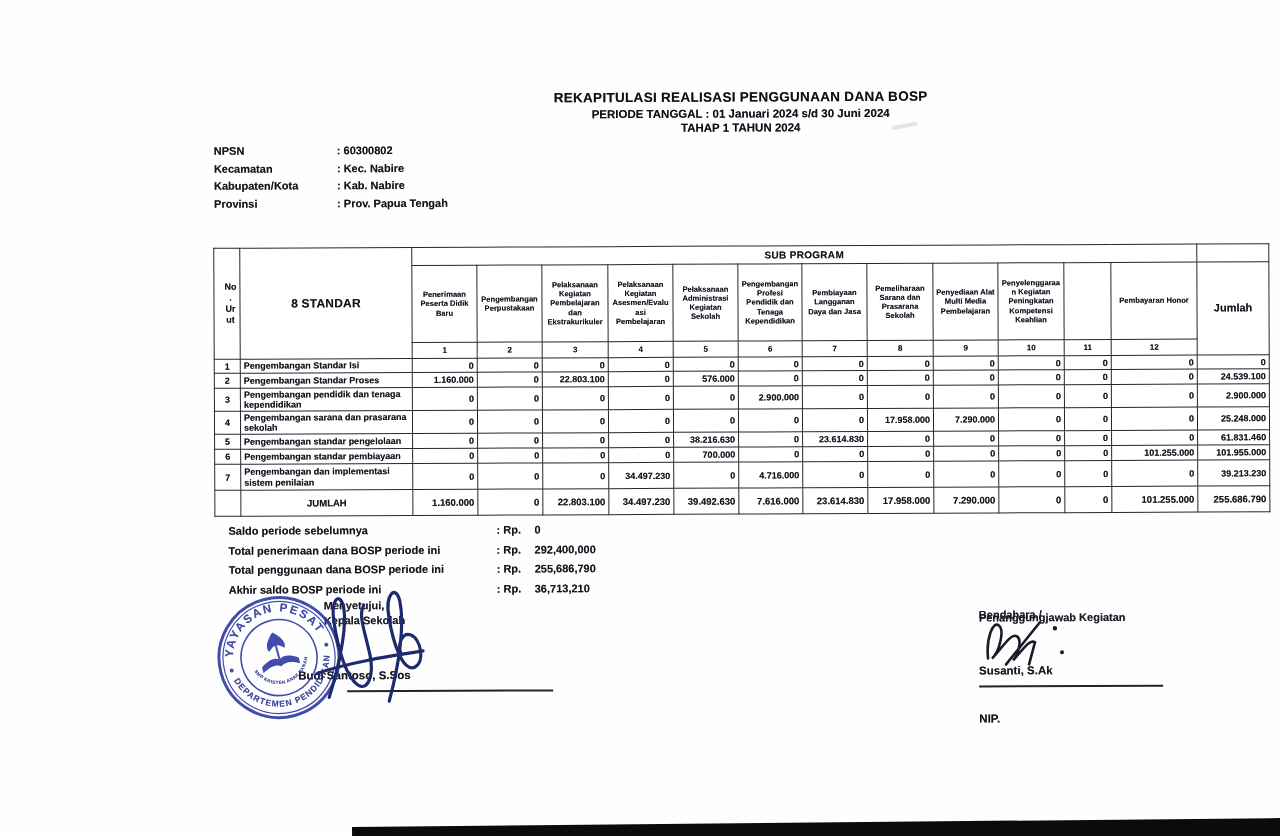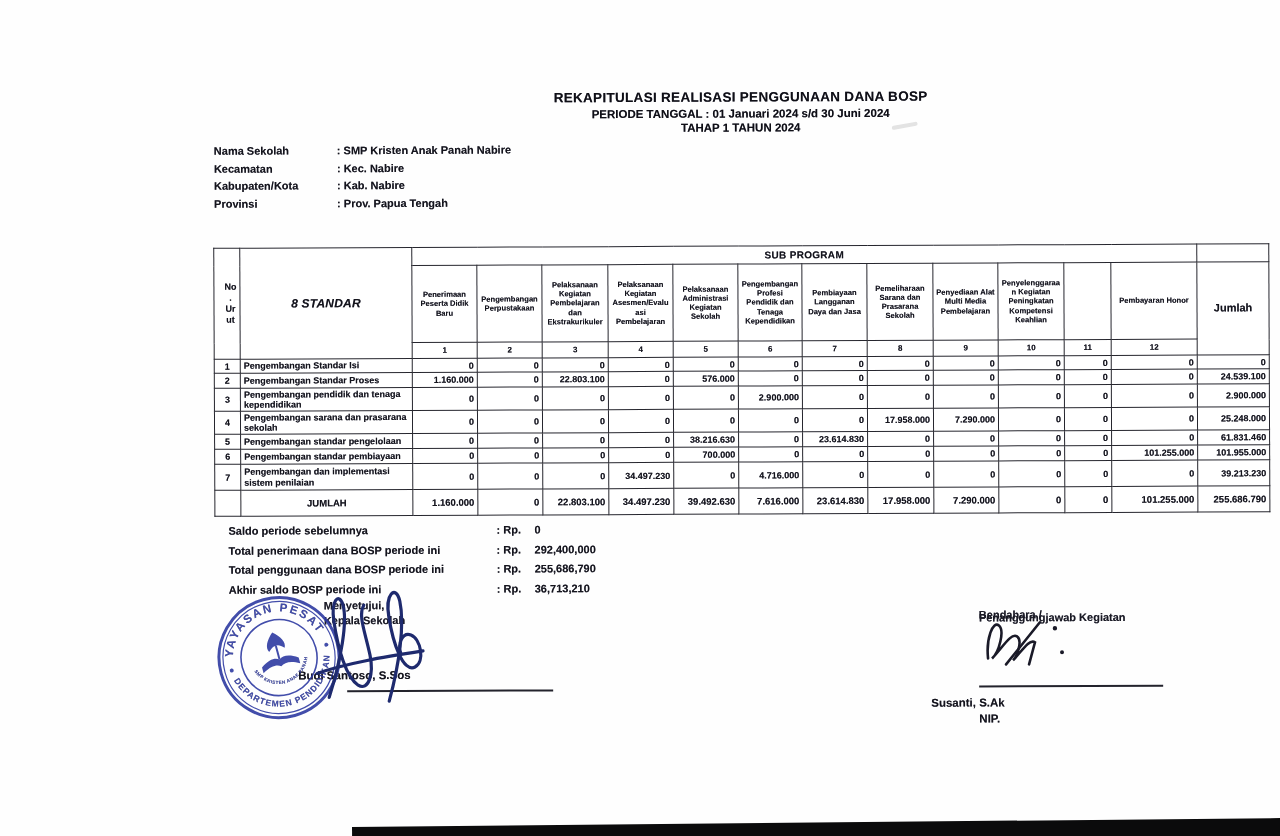--- a/index.html
+++ b/index.html
@@ -19,21 +19,21 @@
   .info-row{height:17.7px;line-height:17.7px;white-space:nowrap;}
   .info-label{display:inline-block;width:123px;}
 
   
   .tablewrap{position:absolute;left:214px;top:246px;}
   table{border-collapse:collapse;table-layout:fixed;width:1055px;background:#fff;}
   th,td{border:1.4px solid #26262e;padding:0 2px;overflow:hidden;color:#14141c;}
   thead th{font-size:7.6px;font-weight:bold;text-align:center;vertical-align:middle;line-height:1.2;overflow-wrap:anywhere;}
   th.subprog{font-size:10px;letter-spacing:.3px;}
   th.no-urut{font-size:9px;padding-left:9px;}
-  th.standar{font-size:12px;letter-spacing:.2px;font-style:italic;}
+  th.standar{font-size:12px;letter-spacing:.2px;}
   th.jumlah-h{font-size:11px;}
   th.cnum{font-size:8px;}
   td.no{font-size:9px;font-weight:bold;text-align:center;vertical-align:middle;}
   td.lbl{font-size:9px;font-weight:bold;text-align:left;vertical-align:middle;line-height:1.15;padding-left:3px;}
   td.val{font-size:9px;font-weight:bold;text-align:right;vertical-align:middle;white-space:nowrap;padding-right:3px;}
   tr.total td{font-size:9.5px;}
   td.lbl-total{font-size:10px;font-weight:bold;text-align:center;vertical-align:middle;}
 
   
   .summary{position:absolute;left:228px;top:520px;font-size:11px;font-weight:bold;}
@@ -59,21 +59,21 @@
 
     <div class="title">
       <div class="t1">REKAPITULASI REALISASI PENGGUNAAN DANA BOSP</div>
       <div class="t2">PERIODE TANGGAL : 01 Januari 2024 s/d 30 Juni 2024</div>
       <div class="t3">TAHAP 1 TAHUN 2024</div>
     </div>
 
     <div class="pencil-mark"></div>
 
     <div class="info" id="info-rows">
-        <div class="info-row"><span class="info-label">Nama Sekolah</span><span class="info-value">: SMP Kristen Anak Panah Nabire</span></div>
+        <div class="info-row"><span class="info-label">NPSN</span><span class="info-value">: 60300802</span></div>
         <div class="info-row"><span class="info-label">Kecamatan</span><span class="info-value">: Kec. Nabire</span></div>
         <div class="info-row"><span class="info-label">Kabupaten/Kota</span><span class="info-value">: Kab. Nabire</span></div>
         <div class="info-row"><span class="info-label">Provinsi</span><span class="info-value">: Prov. Papua Tengah</span></div>
       </div>
 
     <div class="tablewrap">
       <table id="bosp-table">
           <colgroup>
             <col style="width: 26px;">
             <col style="width: 172px;">
@@ -312,21 +312,21 @@
     <svg style="left:300px;top:586px;" width="150" height="122" viewBox="0 0 150 122">
       <g fill="none" stroke="#1e2a6e" stroke-width="3.2" stroke-linecap="round">
         <path d="M 28,110 C 40,72 47,34 42,17 C 38,5 30,13 33,34 C 37,62 45,90 57,98 C 67,104 73,88 69,68 C 64,44 57,28 63,18"></path>
         <path d="M 88,114 C 98,78 104,38 99,14 C 95,-3 84,7 88,30 C 92,56 102,86 114,80 C 124,75 120,52 110,48 C 102,45 96,56 100,67"></path>
         <path d="M 16,86 C 45,76 82,70 122,64"></path>
       </g>
     </svg>
 
     <div class="sig-text" style="left:978px;top:598px;margin-top:12px;">Bendahara /</div>
     <div class="sig-text" style="left:978px;top:613px;">Penanggungjawab Kegiatan</div>
-    <div class="sig-name" style="left:930px;top:666px;margin-top:32px;">Susanti, S.Ak</div>
+    <div class="sig-name" style="left:978px;top:666px;">Susanti, S.Ak</div>
     <div class="sig-line" style="left:978px;top:687px;width:184px;"></div>
     <div class="sig-name" style="left:978px;top:714px;">NIP.</div>
 
     <svg style="left:975px;top:612px;" width="120" height="62" viewBox="0 0 120 62">
       <g fill="none" stroke="#1a1a28" stroke-width="2.6" stroke-linecap="round">
         <path d="M 12,48 C 10,28 17,10 23,15 C 29,20 23,42 16,48 C 26,38 35,22 41,26 C 47,30 41,46 37,50 C 45,42 53,28 59,32 L 53,54"></path>
         <path d="M 30,54 L 64,12"></path>
       </g>
       <circle cx="79" cy="18" r="2.2" fill="#1a1a28"></circle>
       <circle cx="86" cy="42" r="2" fill="#1a1a28"></circle>

